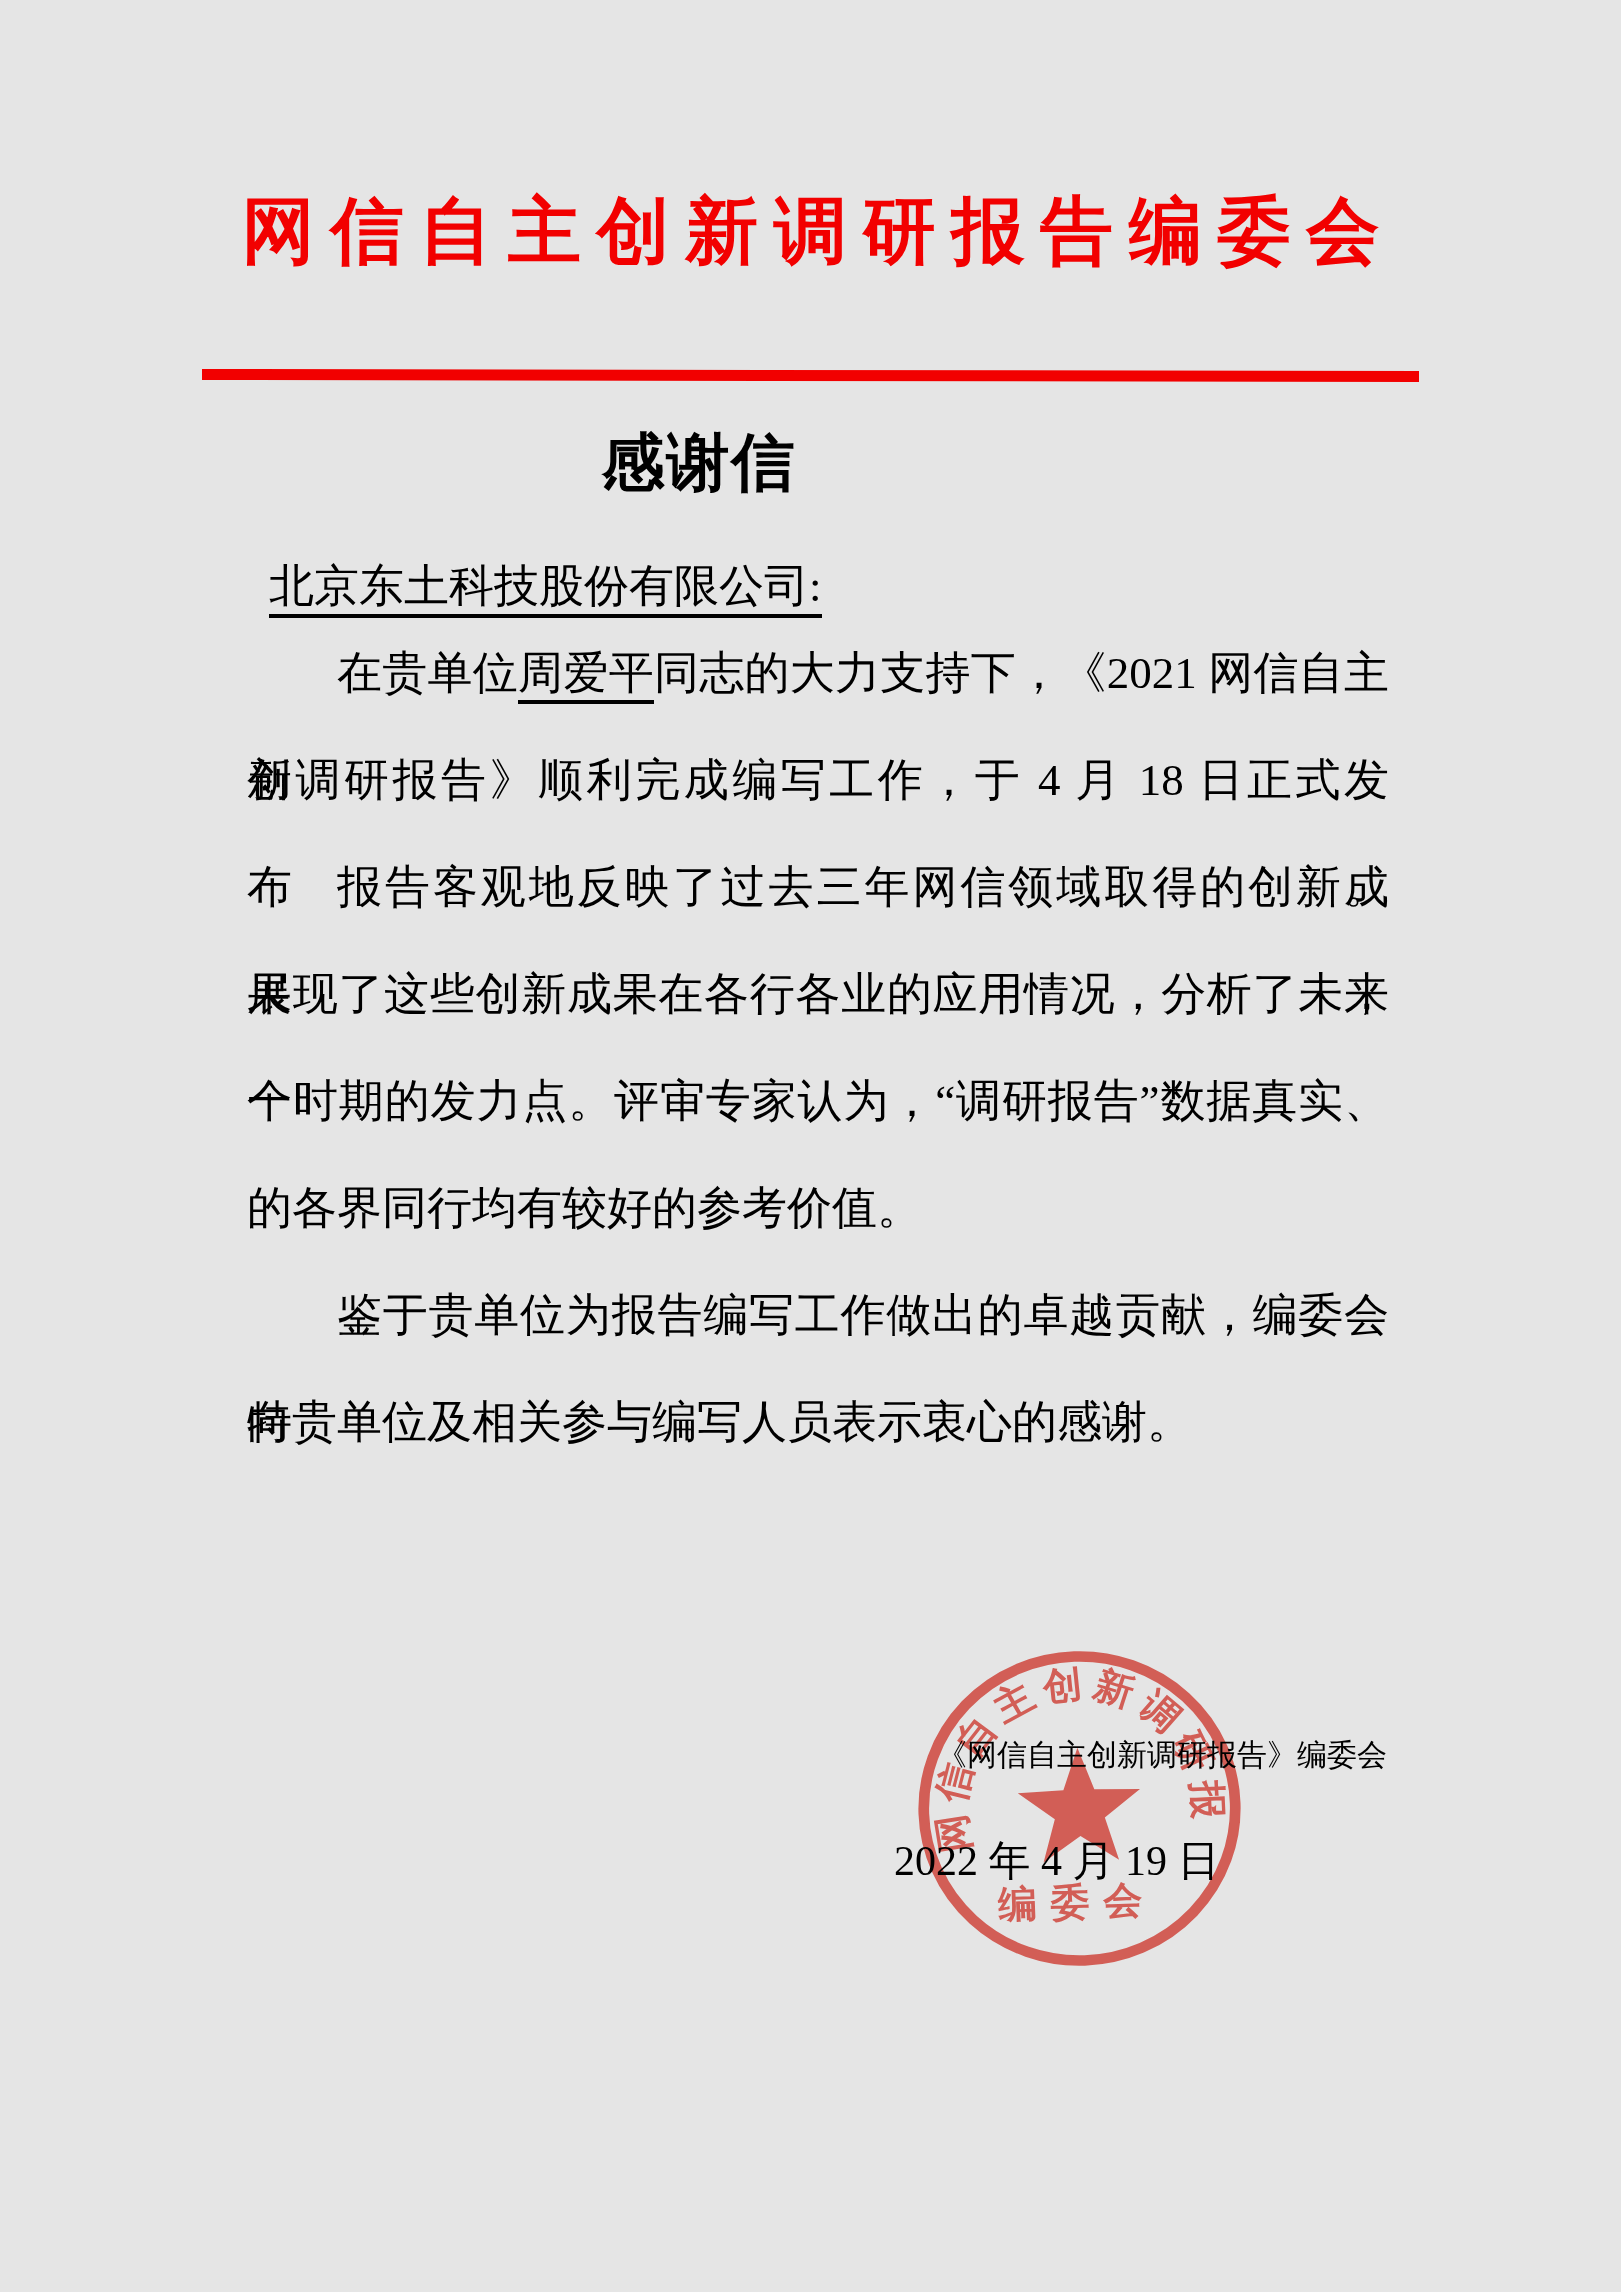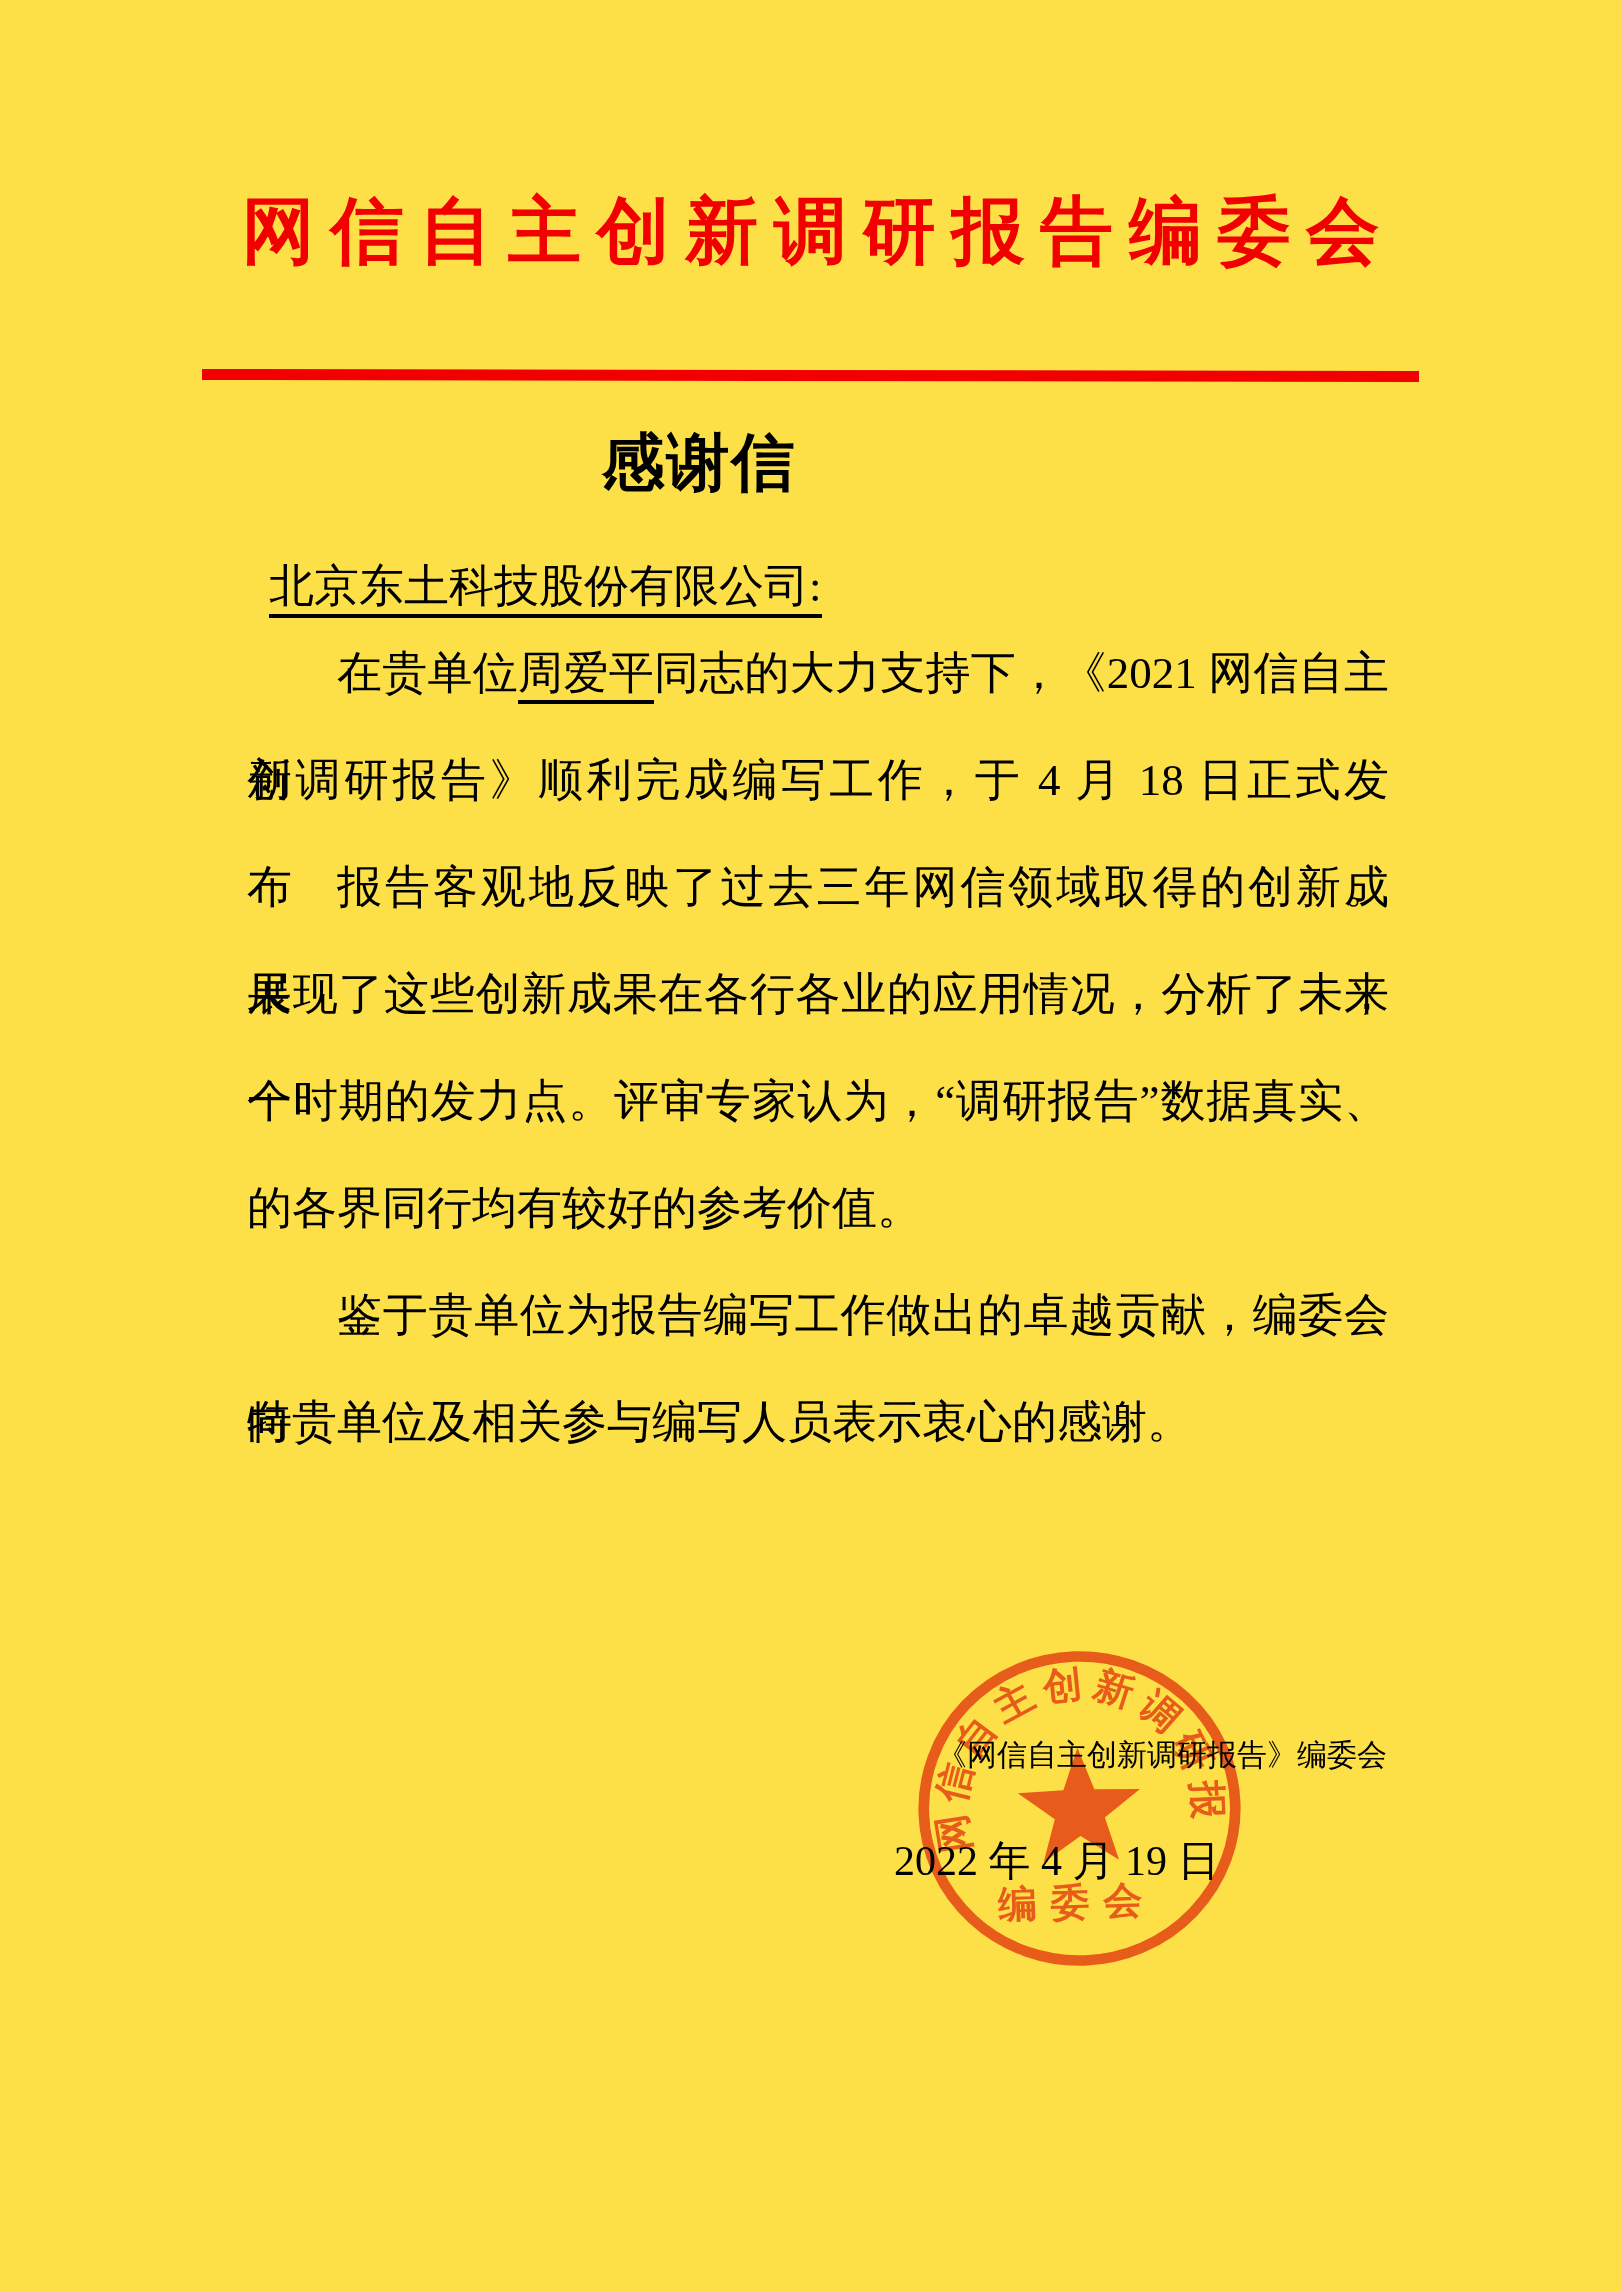--- a/index.html
+++ b/index.html
@@ -4,21 +4,21 @@
 <style>
   html, body {
     margin: 0;
     padding: 0;
     background: #ffffff;
   }
   #page {
     position: relative;
     width: 1621px;
     height: 2293px;
-    background: #fde047;
+    background: #e5e5e5;
     overflow: hidden;
     font-family: "Liberation Serif", serif;
     color: #000000;
   }
   
   .header-title {
     position: absolute;
     top: 194px;
     left: 0;
     width: 1621px;

